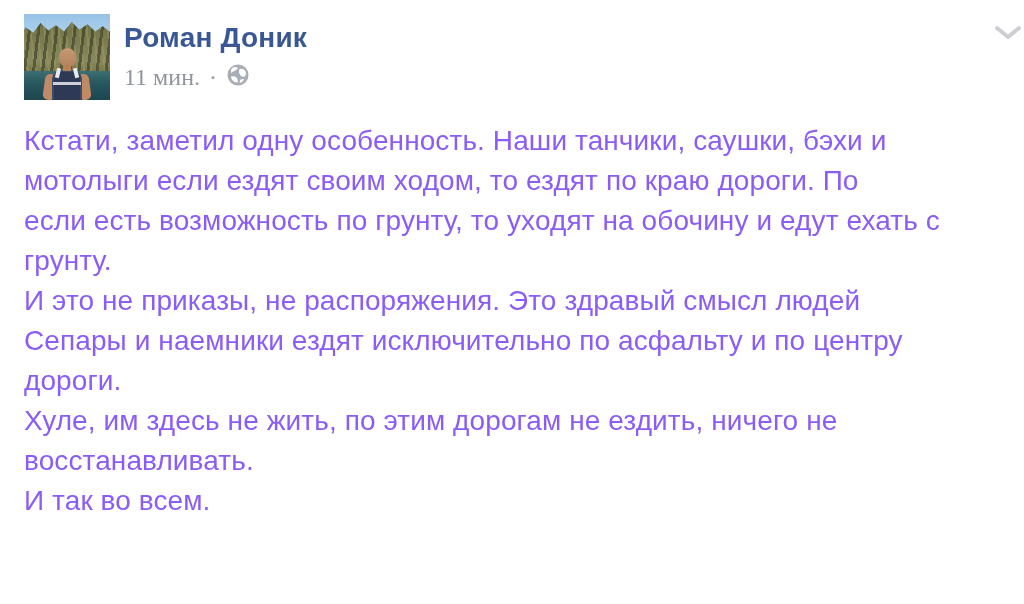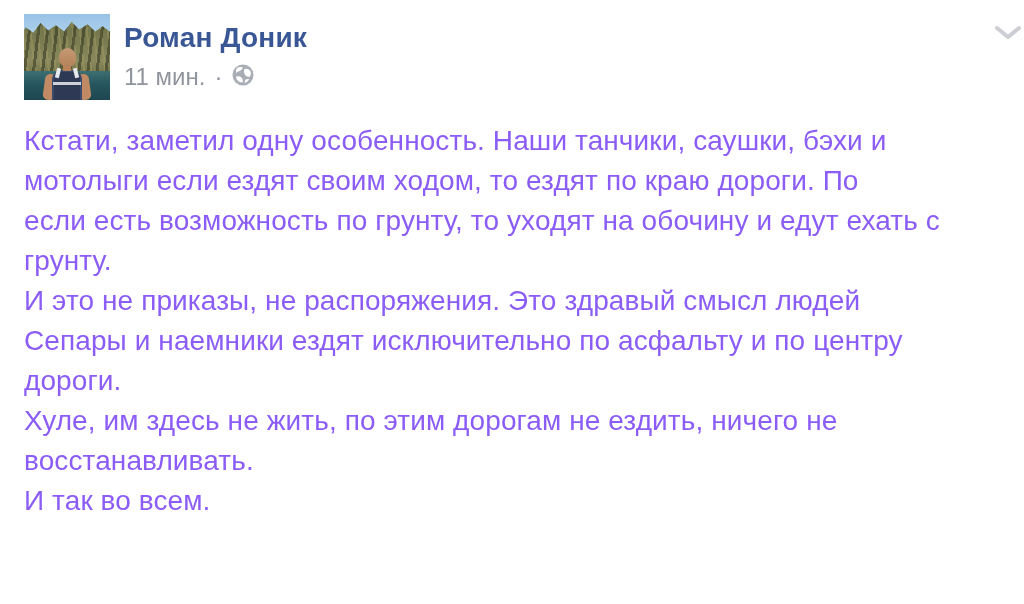--- a/index.html
+++ b/index.html
@@ -93,20 +93,21 @@
   }
   .meta {
     position: absolute;
     left: 100px;
     top: 47px;
     font-size: 24px;
     color: #90949c;
     display: flex;
     align-items: center;
     gap: 9px;
+    font-family: Liberation Serif, serif;
   }
   .meta .dot { color: #90949c; }
   .globe { display: inline-block; margin-top: 2px; }
   .chevron {
     position: absolute;
     right: 14px;
     top: 4px;
     width: 34px;
     height: 30px;
     display: flex;

